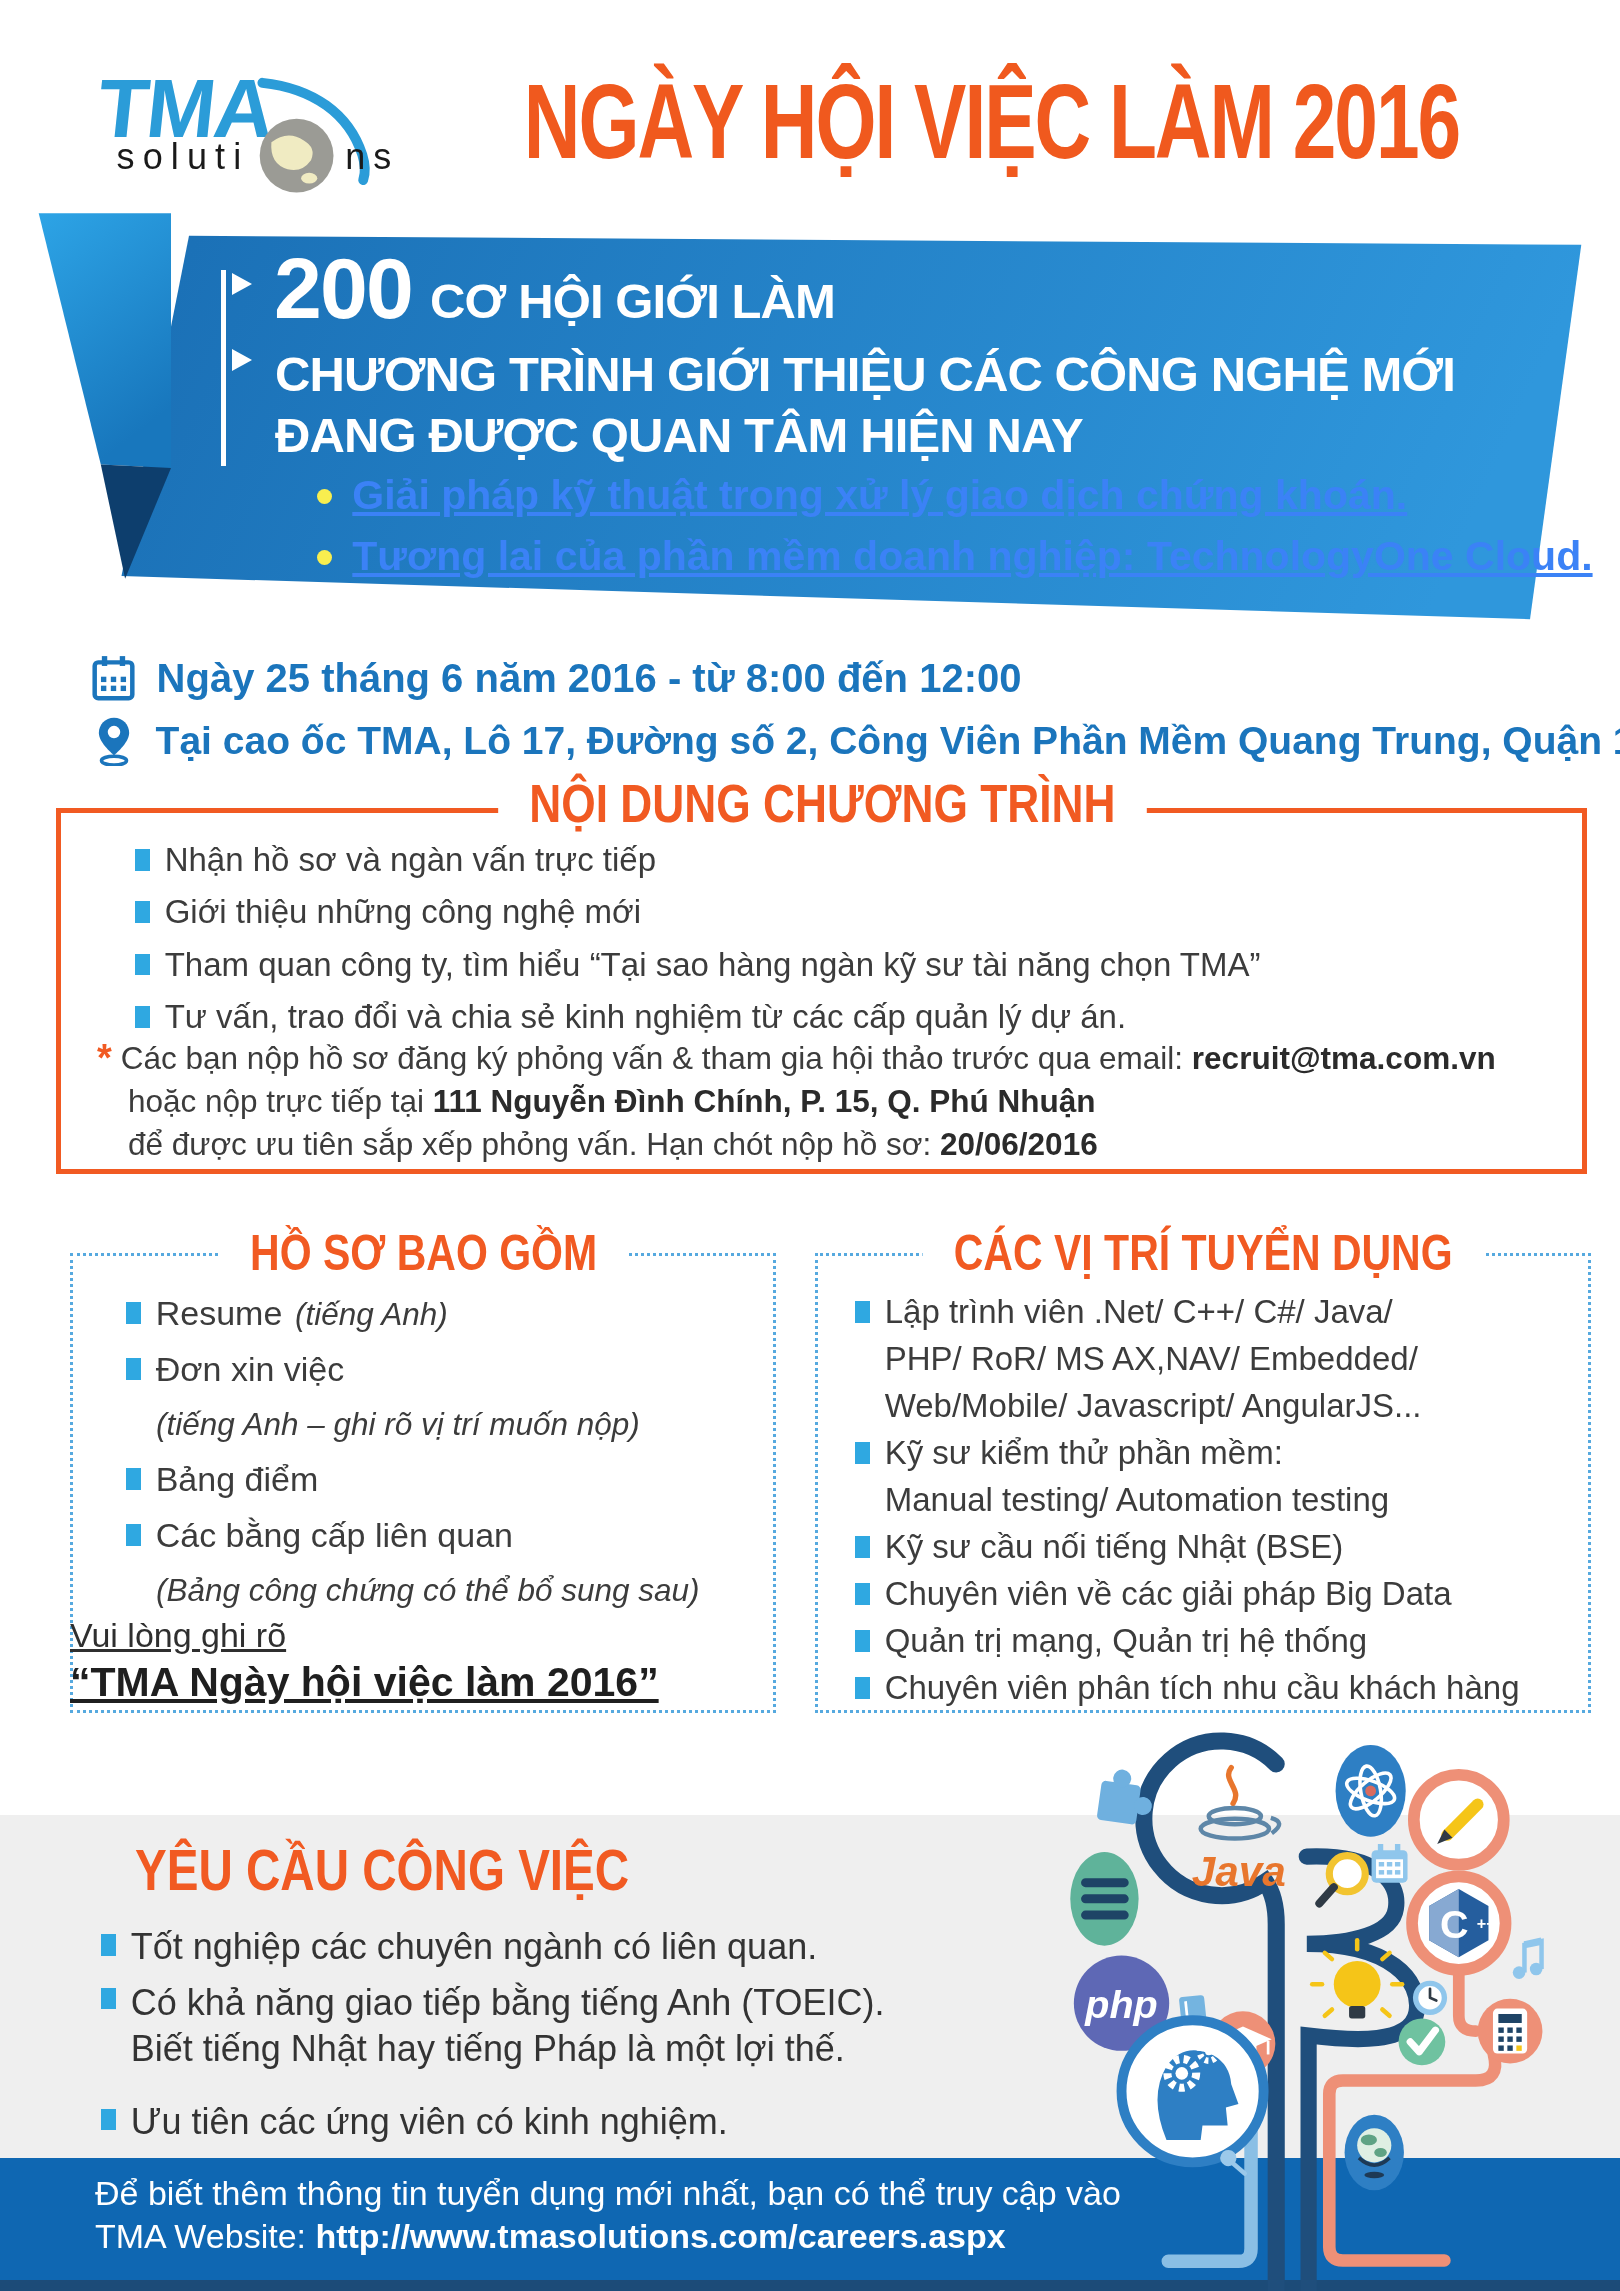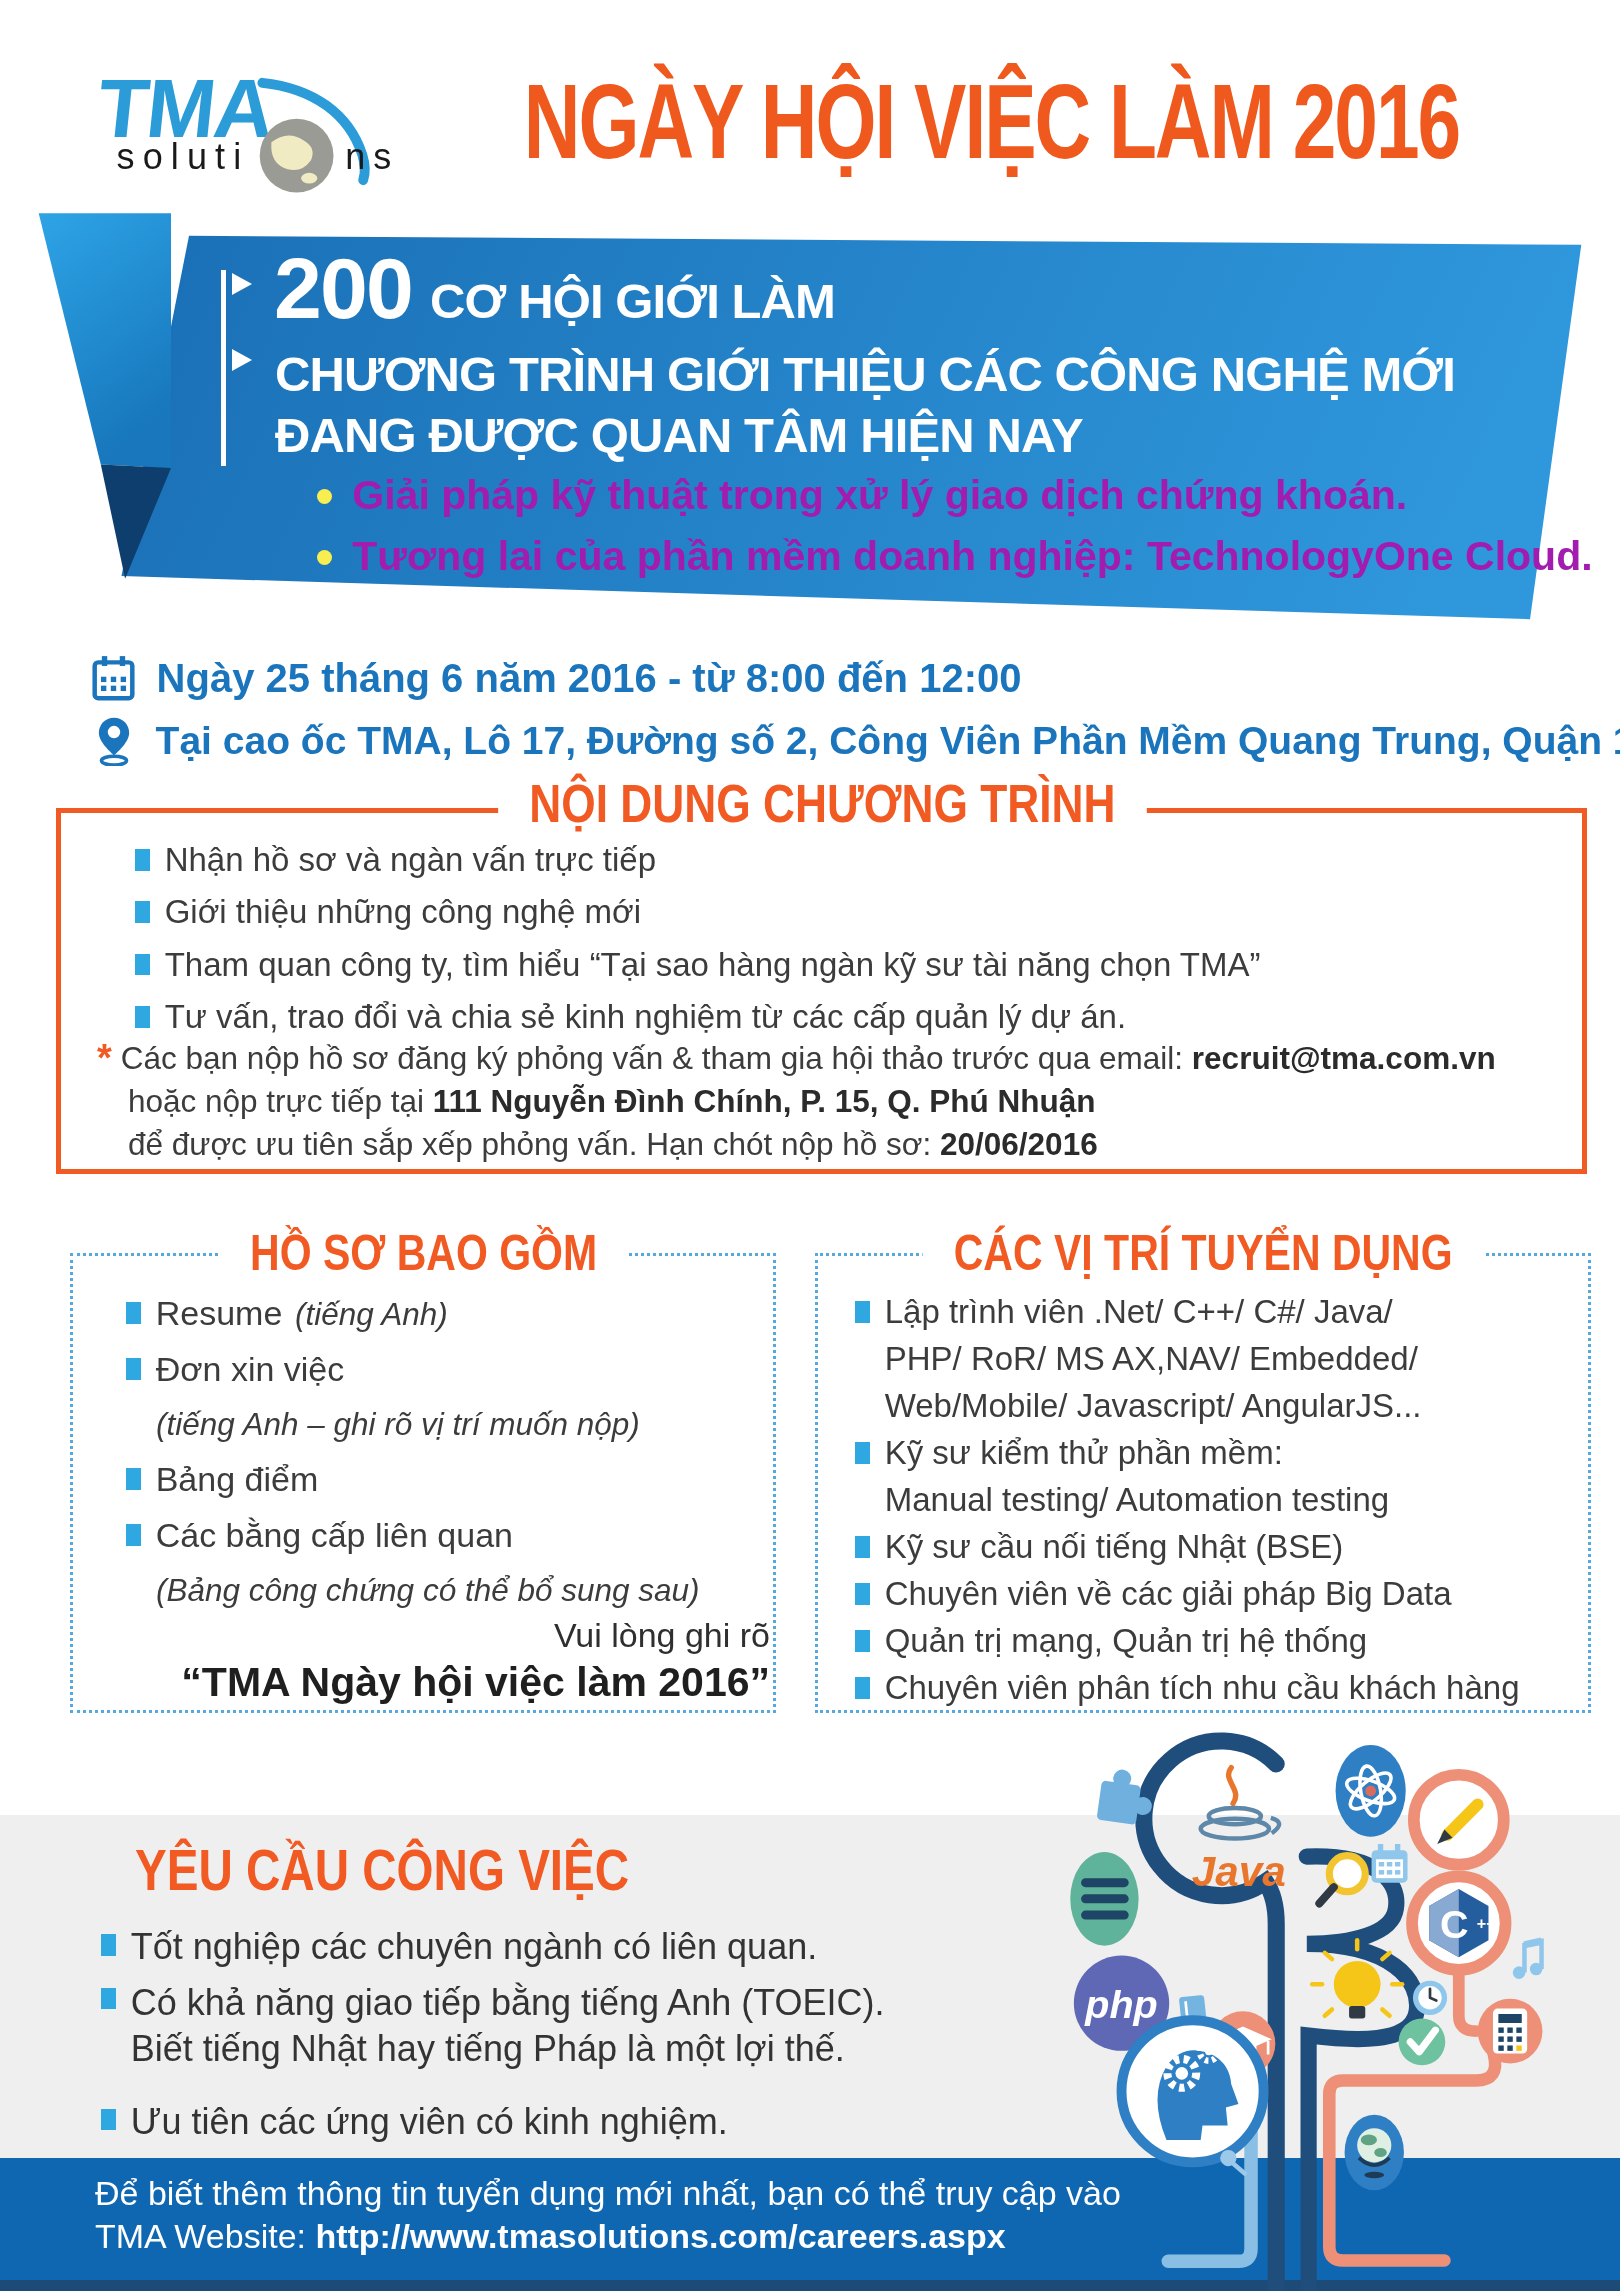--- a/index.html
+++ b/index.html
@@ -15,42 +15,42 @@
   .white-rule{left:221px;top:270px;width:4.5px;height:196px;background:#ffffff;z-index:2;}
   .tri{width:0;height:0;border-top:11.7px solid transparent;border-bottom:11.7px solid transparent;
     border-left:20px solid #ffffff;z-index:2;}
   .banner-line1{left:274px;top:239px;z-index:2;color:#ffffff;display:flex;align-items:baseline;white-space:nowrap;}
   .banner-line1 .big{font-size:86px;font-weight:bold;letter-spacing:-1.8px;}
   .banner-line1 .rest{font-size:49px;font-weight:bold;margin-left:18px;letter-spacing:-0.9px;}
   .banner-line2{left:275px;top:344px;z-index:2;color:#ffffff;font-size:49px;font-weight:bold;
     line-height:1.25;letter-spacing:-0.9px;white-space:nowrap;}
   .hl-row{position:absolute;display:flex;z-index:2;white-space:nowrap;}
   .hl-dot{width:15.3px;height:15.3px;border-radius:50%;background:#F8EE4F;margin:17px 20px 0 0;flex:none;}
-  .hl-text{font-size:41px;font-weight:bold;color:#a21caf;}
+  .hl-text{font-size:41px;font-weight:bold;color:#3b82f6;text-decoration:underline;}
   
   .event-row{position:absolute;display:flex;align-items:center;z-index:2;white-space:nowrap;}
   .event-text{font-size:40px;font-weight:bold;color:#1B75BC;margin-left:21.6px;}
   .event-text.loc{font-size:39px;}
   
   .program-box{left:56px;top:808px;width:1521px;height:356px;border:5.4px solid #F15A22;z-index:1;}
   .sec-title-wrap{text-align:center;z-index:3;}
   .sec-title{display:inline-block;background:#ffffff;padding:0 38px;font-weight:bold;color:#F15A22;
     transform:scaleX(0.82);transform-origin:center;white-space:nowrap;position:relative;z-index:3;}
   .list{z-index:2;}
   .lrow{display:flex;align-items:flex-start;margin-bottom:14.4px;}
   .sq{width:15.3px;height:21.6px;background:#2FA8E1;flex:none;margin-top:8px;margin-right:14.4px;}
   .sq.hidden{visibility:hidden;}
   .ltext{font-size:33px;color:#3C3C3C;white-space:nowrap;}
   .note{left:97px;top:1037px;width:1458px;z-index:2;font-size:31.5px;color:#3C3C3C;line-height:43px;padding-left:31px;}
   .note .star{color:#F15A22;font-size:38px;font-weight:bold;margin-left:-31px;padding-right:9px;vertical-align:-1.8px;}
   .note b{color:#2B2B2B;}
   
   .dotted-box{border:3.6px dotted #56A9DF;z-index:1;}
   .docs-note{font-style:italic;font-size:31.5px;color:#3C3C3C;white-space:nowrap;}
-  .center-line{font-size:34px;color:#2F2F2F;text-align:right;z-index:2;white-space:nowrap;}
+  .center-line{font-size:34px;color:#2F2F2F;text-align:left;z-index:2;white-space:nowrap;text-decoration:underline;}
   .center-line.strong{font-size:41px;font-weight:bold;color:#1F1F1F;}
   
   .gray-band{left:0;top:1815px;width:1620px;height:344px;background:#EFEFEF;z-index:0;}
   .req-title{left:135px;top:1836px;z-index:2;font-size:58px;font-weight:bold;color:#F15A22;
     transform:scaleX(0.82);transform-origin:left;white-space:nowrap;}
   .req-text{font-size:36px;color:#333333;}
   
   .footer-band{left:0;top:2158px;width:1620px;height:122px;background:#0F67B2;z-index:1;}
   .footer-strip{left:0;top:2280px;width:1620px;height:11.7px;background:#1C4B78;z-index:1;}
   .footer-text{left:95px;top:2172px;z-index:3;color:#ffffff;font-size:34px;line-height:43px;white-space:nowrap;}

